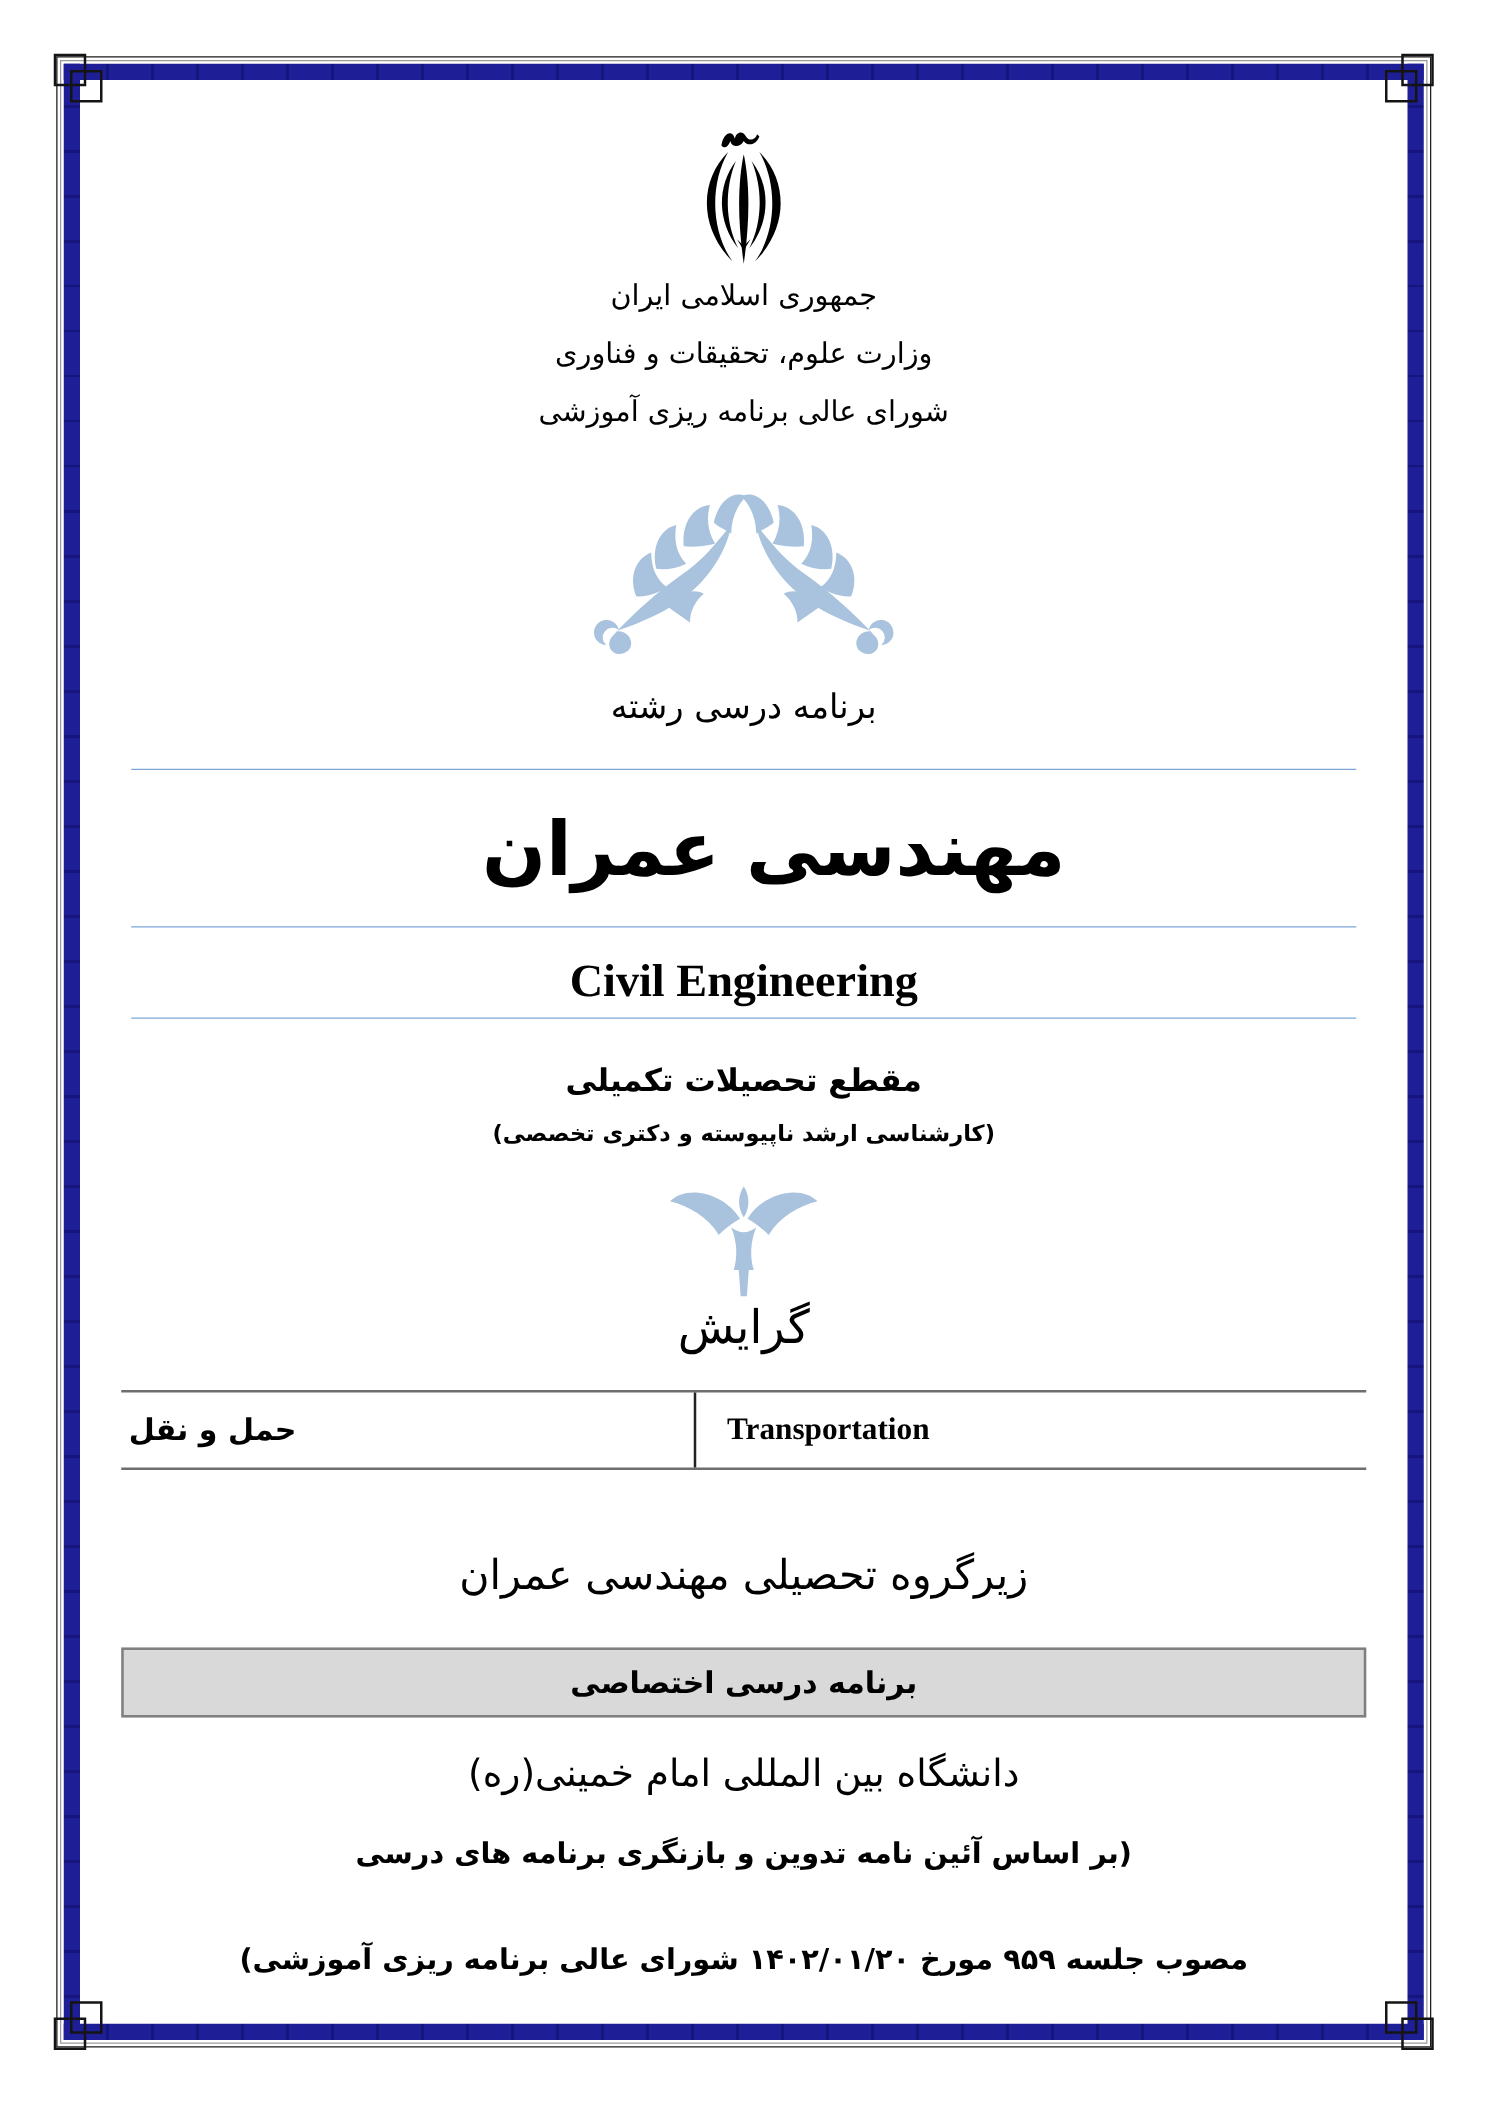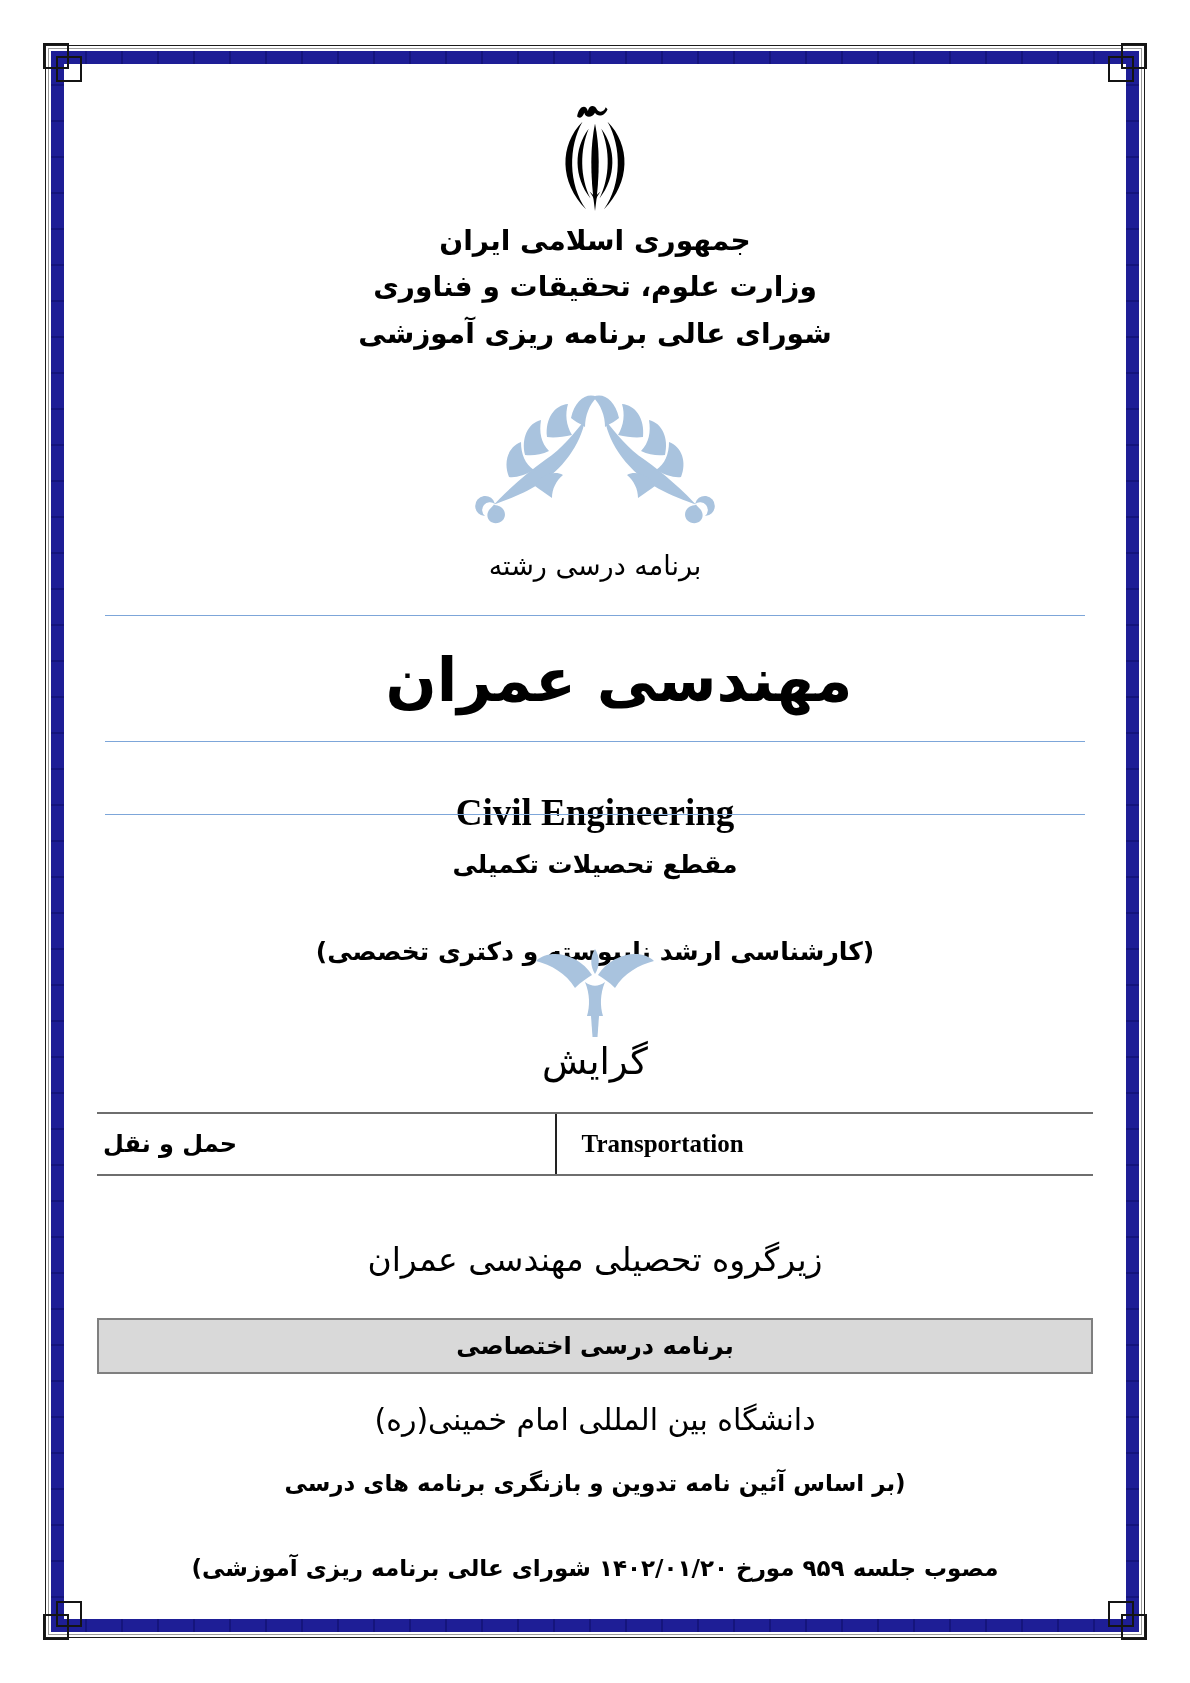--- a/index.html
+++ b/index.html
@@ -18,28 +18,28 @@
   .corner .sq{position:absolute;width:22px;height:22px;border:2.5px solid #141414;background:transparent;}
   .corner .sq.a{left:-4px;top:-4px;} .corner .sq.b{left:9px;top:9px;}
   .corner.tl{left:47px;top:47px;}
   .corner.tr{right:47px;top:47px;transform:scaleX(-1);}
   .corner.bl{left:47px;bottom:47px;transform:scaleY(-1);}
   .corner.br{right:47px;bottom:47px;transform:scale(-1,-1);}
   
   .ctext{position:absolute;left:0;right:0;text-align:center;direction:rtl;}
   .rule{position:absolute;left:105px;right:105px;height:0;border-top:1.5px solid #7da6d9;}
   
-  .hline{font-size:28px;font-weight:700;letter-spacing:0;}
+  .hline{font-size:23px;font-weight:400;letter-spacing:0;}
   .hline.l1{top:224px;} .hline.l2{top:270px;} .hline.l3{top:317px;}
   .script{font-weight:500;}
   .program-label{top:550px;font-size:27px;}
   .title-fa{top:645px;font-size:60px;font-weight:800;padding-left:48px;}
-  .title-en{top:764px;font-size:37px;font-weight:700;font-family:"Liberation Serif","DejaVu Serif",serif;direction:ltr;margin-top:27px;}
+  .title-en{top:764px;font-size:37px;font-weight:700;font-family:"Liberation Serif","DejaVu Serif",serif;direction:ltr;}
   .level1{top:850px;font-size:25px;font-weight:700;}
-  .level2{top:897px;font-size:25px;font-weight:700;margin-top:40px;}
+  .level2{top:897px;font-size:18px;font-weight:700;}
   .track-label{top:1040px;font-size:37px;}
   .subgroup{top:1240px;font-size:33px;font-weight:500;}
   .university{top:1402px;font-size:30px;font-weight:500;}
   .foot1{top:1470px;font-size:23px;font-weight:700;}
   .foot2{top:1555px;font-size:23px;font-weight:700;}
   
   .track-table{
     position:absolute;left:97px;right:97px;top:1112px;height:60px;
     border-top:2px solid #6e6e6e;border-bottom:2px solid #6e6e6e;display:flex;align-items:stretch;
   }

